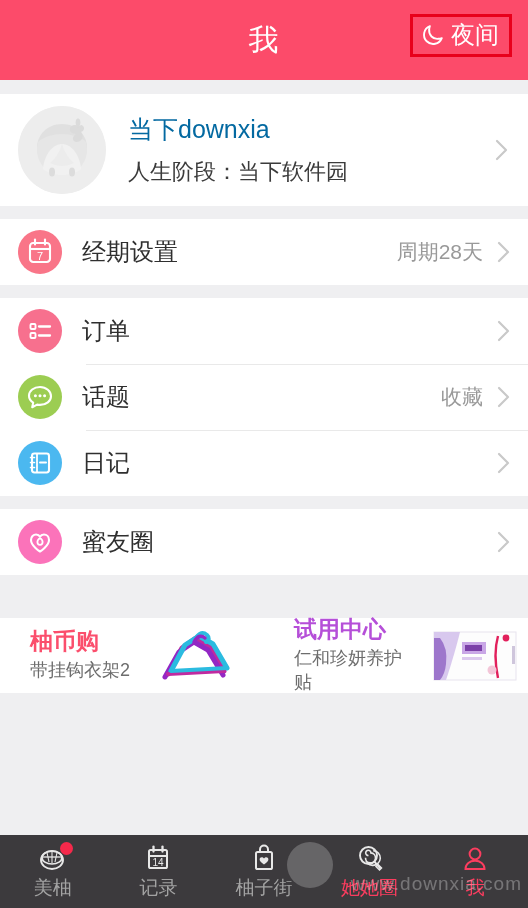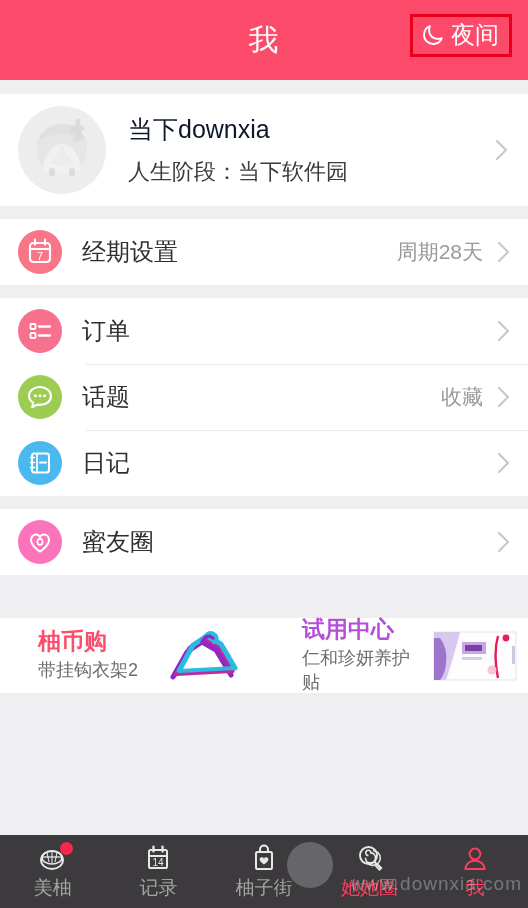--- a/index.html
+++ b/index.html
@@ -56,21 +56,21 @@
     background: #fff;
     position: relative;
   }
   .avatar {
     width: 88px; height: 88px; border-radius: 50%;
     background: #ededed; flex: 0 0 88px;
     overflow: hidden; position: relative;
   }
   .avatar svg { display: block; }
   .profile-text { margin-left: 22px; display: flex; flex-direction: column; gap: 11px; }
-  .profile-name { font-size: 25px; color: #0f172a; }
+  .profile-name { font-size: 25px; color: #0369a1; }
   .profile-sub { font-size: 22px; color: #3b3b3b; }
   .profile .chev { position: absolute; right: 20px; top: 50%; transform: translateY(-50%); }
 
   
   .row {
     display: flex; align-items: center;
     height: 66px; padding: 0 18px;
     background: #fff; position: relative;
   }
   .row + .row::before {
@@ -88,21 +88,21 @@
     padding: 5px 11px 6px; border-radius: 12px;
     letter-spacing: .3px;
   }
   .row-spacer { flex: 1; }
   .row-value { font-size: 21px; color: #999999; margin-right: 14px; }
   .chev { width: 13px; height: 22px; }
   .chev svg { display: block; }
 
   
   .promo-wrap { display: flex; background: #ffffff; height: 75px; margin-top: 30px; }
-  .promo { flex: 1; display: flex; align-items: center; padding-left: 38px; position: relative; }
+  .promo { flex: 1; display: flex; align-items: center; padding-left: 30px; position: relative; }
   .promo-text { display: flex; flex-direction: column; gap: 4px; }
   .promo-title { font-size: 23px; font-weight: bold; line-height: 1.1; }
   .promo-title.c1 { color: #fb4e6c; }
   .promo-title.c2 { color: #b54fd8; }
   .promo-sub { font-size: 18px; color: #6d6d6d; }
   .promo-img { margin-left: 8px; width: 108px; height: 64px; position: relative; }
   .promo-img svg { display: block; }
 
   
   .tabbar {

